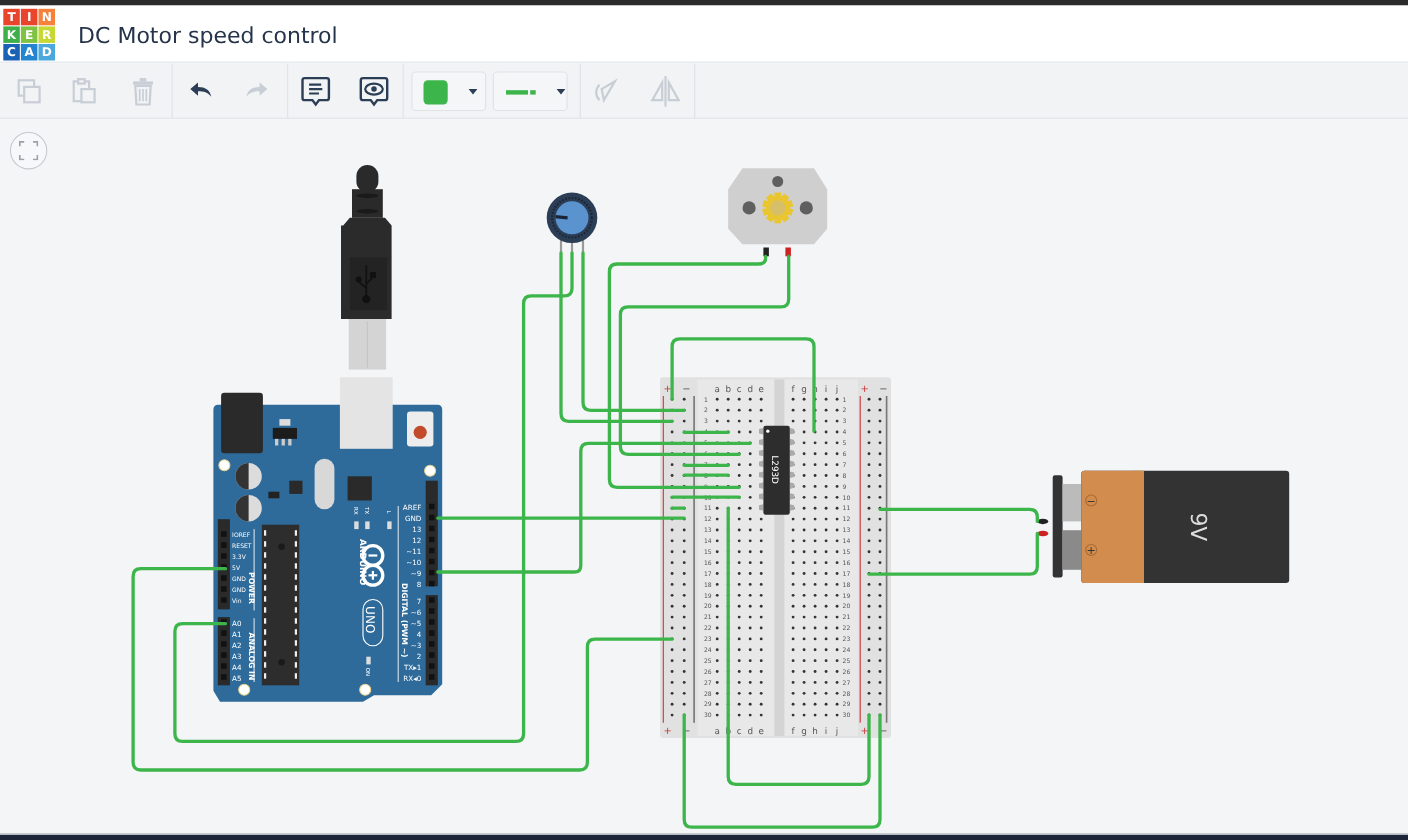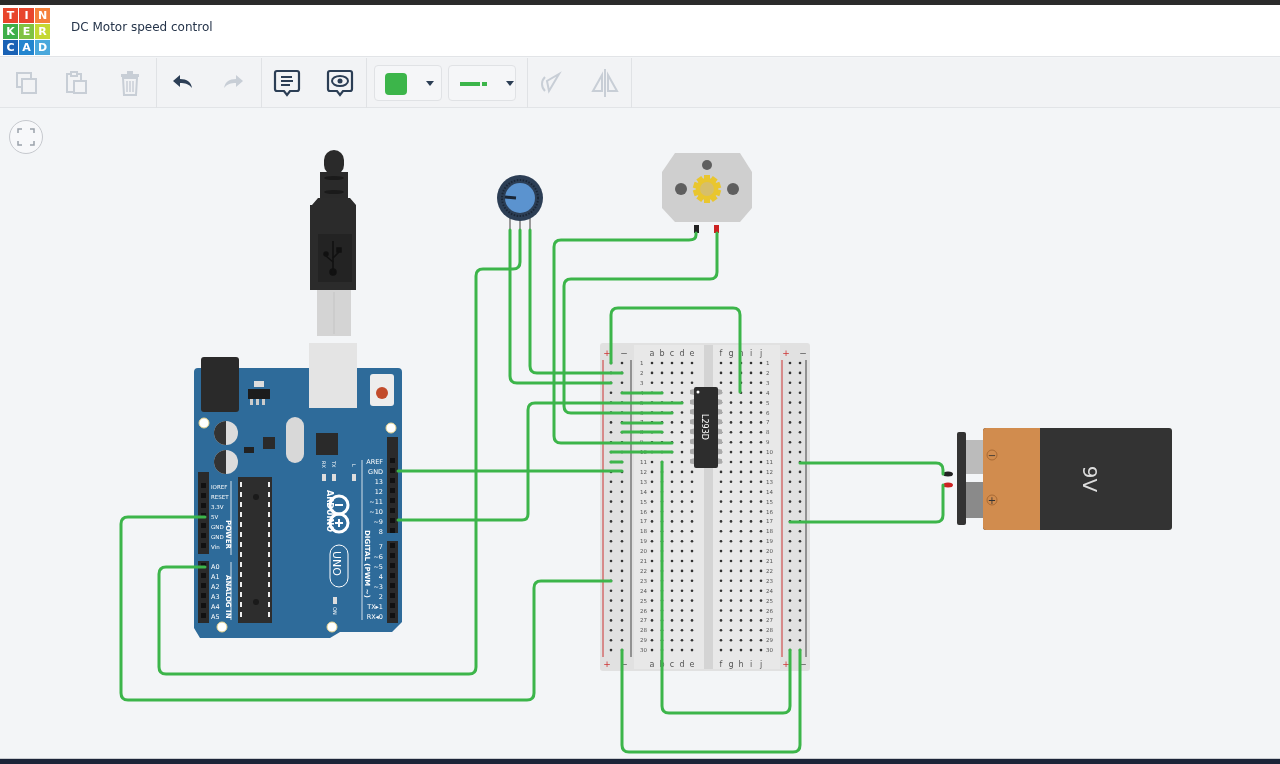--- a/index.html
+++ b/index.html
@@ -1,21 +1,21 @@
 <!DOCTYPE html>
 <html><head>
 <meta charset="utf-8">
 <style>
   * { box-sizing: border-box; margin: 0; padding: 0; }
   html, body { width: 1280px; height: 764px; overflow: hidden; background: #f3f5f7; font-family: "DejaVu Sans", sans-serif; }
   .topbar { position: absolute; left: 0; top: 0; width: 1280px; height: 5px; background: #2b2b2b; }
   .header { position: absolute; left: 0; top: 5px; width: 1280px; height: 52px; background: #ffffff; border-bottom: 1px solid #e2e4e7; }
   .logo { position: absolute; left: 3px; top: 3px; width: 46px; height: 46px; display: grid; grid-template-columns: repeat(3, 15px); grid-template-rows: repeat(3, 15px); gap: 1px; }
   .logo span { display: flex; align-items: center; justify-content: center; color: #fff; font-family: "DejaVu Sans", sans-serif; font-weight: bold; font-size: 11px; }
-  .title { position: absolute; left: 71px; top: 15px; font-size: 12px; color: #25344a; font-family: "DejaVu Sans", sans-serif; }
+  .title { position: absolute; left: 71px; top: 15px; font-size: 20px; color: #25344a; font-family: "DejaVu Sans", sans-serif; }
   .toolbar { position: absolute; left: 0; top: 58px; width: 1280px; height: 50px; background: #f2f3f5; border-bottom: 1px solid #e2e4e7; }
   .tb-btn { position: absolute; top: 6px; width: 38px; height: 38px; display: flex; align-items: center; justify-content: center; }
   .tb-sep { position: absolute; top: 0; width: 1px; height: 50px; background: #e0e2e5; }
   .tb-drop { position: absolute; top: 7px; width: 68px; height: 36px; border: 1px solid #e0e2e5; border-radius: 4px; background: #f5f6f8; }
   .fit-btn { position: absolute; left: 9px; top: 120px; width: 34px; height: 34px; border-radius: 50%; border: 1px solid #c6c9ce; background: #f7f8fa; display: flex; align-items: center; justify-content: center; }
   .canvas { position: absolute; left: 0; top: 109px; width: 1280px; height: 648px; }
   .bottombar { position: absolute; left: 0; top: 758px; width: 1280px; height: 6px; background: #1b2438; border-top: 1px solid #c9ccd1; }
   svg text { font-family: "DejaVu Sans", sans-serif; }
 </style>
 </head>

